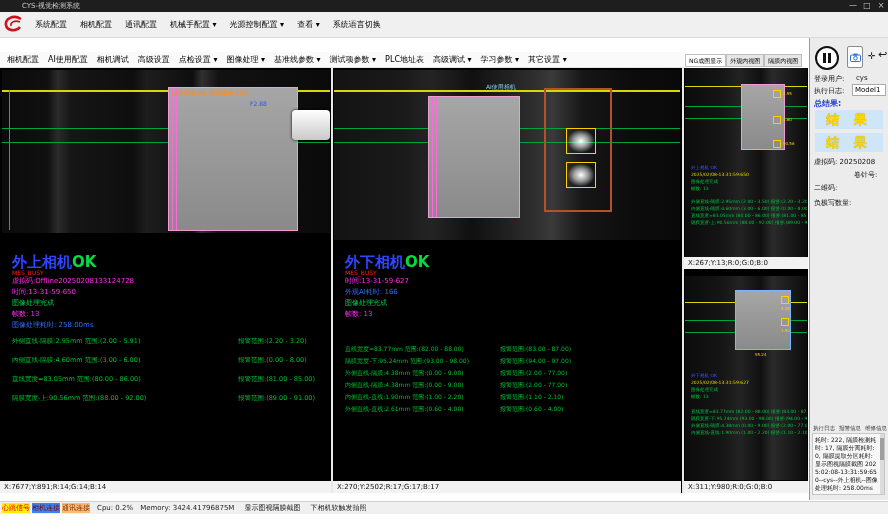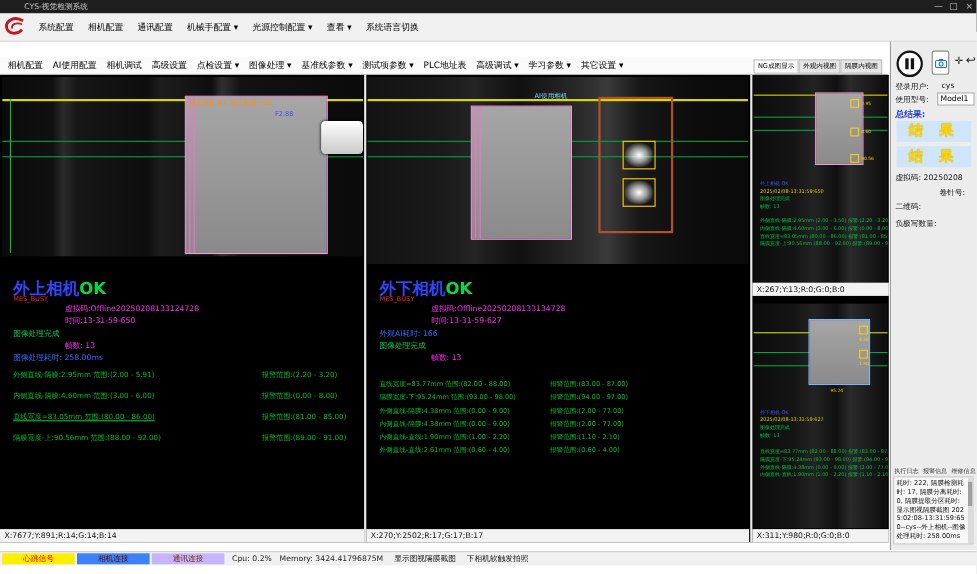--- a/index.html
+++ b/index.html
@@ -39,21 +39,21 @@
   .ovr-cyan{color:#7fd4ff;font-size:6px;white-space:nowrap;}
   .orect{border:2px solid #b3522a;box-sizing:border-box;}
   .led{background:radial-gradient(ellipse at center,#ffffff 0%,rgba(255,255,255,.55) 40%,rgba(255,255,255,0) 75%);}
   .ybox{border:1px solid #ffd000;box-sizing:border-box;}
   
   .res{position:absolute;width:320px;}
   .res-title{font-size:15px;font-weight:bold;white-space:nowrap;}
   .t-blue{color:#2e46ff;} .t-ok{color:#00dd44;}
   .res-red{color:#ff2020;font-size:6px;margin-top:-3px;}
   .res-line{font-size:7px;line-height:11px;white-space:nowrap;}
-  .c-mag{color:#ff2ef0;margin-left:47px;} .c-grn{color:#00d050;} .c-blu{color:#2f6dff;}
+  .c-mag{color:#ff2ef0;} .c-grn{color:#00d050;} .c-blu{color:#2f6dff;}
   .meas{position:absolute;font-size:6.5px;color:#00bf30;}
   .meas .row{white-space:nowrap;}
   .meas .v{display:inline-block;}
   
   .coordbar{background:#f2f2f2;font-size:7px;line-height:12px;padding-left:4px;box-sizing:border-box;height:12px;color:#111;}
   
   .rtabs{left:685px;top:54px;width:123px;height:13px;display:flex;}
   .rtab{font-size:6px;line-height:12px;padding:0 3px;border:1px solid #bdbdbd;background:#e6e6e6;white-space:nowrap;}
   .rtab.active{background:#fff;}
   .mini-lines{position:absolute;font-size:4.5px;line-height:7px;white-space:nowrap;}
@@ -74,22 +74,22 @@
   .result-box{left:5px;width:68px;height:19px;background:#cfe6fa;color:#ffd800;font-size:13px;font-weight:bold;
               text-align:center;line-height:19px;letter-spacing:5px;text-shadow:0 0 1px #b89000;}
   .logtabs{left:3px;width:74px;display:flex;justify-content:space-between;font-size:5.5px;color:#333;}
   .logbody{left:2px;width:73px;height:62px;background:#f7f7f7;border:1px solid #c6c6c6;box-sizing:border-box;
            font-size:6px;line-height:8px;padding:2px 6px 2px 2px;color:#111;overflow:hidden;word-break:break-all;}
   .scrollbar{right:0;top:0;width:4px;height:100%;background:#dcdcdc;}
   .thumb{left:0;top:4px;width:4px;height:22px;background:#9f9f9f;}
   
   .statusbar{left:0;top:501px;width:888px;height:13px;background:#f0f0f0;border-top:1px solid #cfcfcf;box-sizing:border-box;
              display:flex;align-items:center;font-size:7px;}
-  .badge{padding:0 19px;height:10px;line-height:10px;margin-left:2px;font-size:7px;}
-  .b1{background:#ffee00;color:#e00000;} .b2{background:#3b82f6;color:#6e0000;} .b3{background:#c4b5fd;color:#7a2a00;text-align:center;}
+  .badge{padding:0 0;height:10px;line-height:10px;margin-left:2px;font-size:7px;}
+  .b1{background:#ffee00;color:#e00000;} .b2{background:#3b82f6;color:#6e0000;} .b3{background:#fdba74;color:#7a2a00;text-align:center;}
   .sb-text{margin-left:7px;white-space:nowrap;color:#222;}
   .sb-btn{margin-left:10px;white-space:nowrap;color:#111;cursor:default;}
 </style>
 </head>
 <body>
 
 <div class="app">
 
   <div class="abs titlebar">
     <span>CYS-视觉检测系统</span>
@@ -152,21 +152,21 @@
     <div class="res-line c-mag">虚拟码:Offline20250208133124728</div>
     <div class="res-line c-mag">时间:13-31-59-650</div>
     <div class="res-line c-grn">图像处理完成</div>
     <div class="res-line c-mag">帧数: 13</div>
     <div class="res-line c-blu">图像处理耗时: 258.00ms</div>
   </div>
 
   <div class="meas" style="left:12px;top:337px;width:320px;">
     <div class="row" style="height:19px;"><span class="v" style="width:226px;">外侧直线-隔膜:2.95mm 范围:(2.00 - 5.91)</span><span>报警范围:(2.20 - 3.20)</span></div>
     <div class="row" style="height:19px;"><span class="v" style="width:226px;">内侧直线-隔膜:4.60mm 范围:(3.00 - 6.00)</span><span>报警范围:(0.00 - 8.00)</span></div>
-    <div class="row" style="height:19px;"><span class="v" style="width:226px;text-decoration:underline;">直线宽度=83.05mm 范围:(80.00 - 86.00)</span><span>报警范围:(81.00 - 85.00)</span></div>
+    <div class="row" style="height:19px;"><span class="v" style="width:226px;">直线宽度=83.05mm 范围:(80.00 - 86.00)</span><span>报警范围:(81.00 - 85.00)</span></div>
     <div class="row" style="height:19px;"><span class="v" style="width:226px;">隔膜宽度-上:90.56mm 范围:(88.00 - 92.00)</span><span>报警范围:(89.00 - 91.00)</span></div>
   </div>
 
   <div class="abs coordbar" style="left:0;top:481px;width:331px;">
     <span>X:7677;Y:891;R:14;G:14;B:14</span>
   </div>
 
   <div class="abs vdiv" style="left:331px;"></div>
 
   <div class="abs img img-m">
@@ -183,21 +183,20 @@
     <div class="abs led" style="left:234px;top:60px;width:26px;height:22px;"></div>
     <div class="abs ybox" style="left:232px;top:92px;width:30px;height:26px;"></div>
     <div class="abs led" style="left:234px;top:94px;width:26px;height:22px;"></div>
   </div>
 
   <div class="res" style="left:345px;top:253px;">
     <div class="res-title">
       <span class="t-blue">外下相机</span><span class="t-ok">OK</span>
     </div>
     <div class="res-red">MES_BUSY</div>
-    <div class="res-line c-mag">虚拟码:Offline20250208133134728</div>
     <div class="res-line c-mag">时间:13-31-59-627</div>
     <div class="res-line c-blu">外观AI耗时: 166</div>
     <div class="res-line c-grn">图像处理完成</div>
     <div class="res-line c-mag">帧数: 13</div>
   </div>
 
   <div class="meas" style="left:345px;top:345px;width:330px;font-size:6px;">
     <div class="row" style="height:12px;"><span class="v" style="width:155px;">直线宽度=83.77mm 范围:(82.00 - 88.00)</span><span>报警范围:(83.00 - 87.00)</span></div>
     <div class="row" style="height:12px;"><span class="v" style="width:155px;">隔膜宽度-下:95.24mm 范围:(93.00 - 98.00)</span><span>报警范围:(94.00 - 97.00)</span></div>
     <div class="row" style="height:12px;"><span class="v" style="width:155px;">外侧直线-隔膜:4.38mm 范围:(0.00 - 9.00)</span><span>报警范围:(2.00 - 77.00)</span></div>
@@ -279,21 +278,21 @@
         <rect x="0.5" y="2" width="10" height="6.5" rx="1" fill="none" stroke="#2a6fd6"></rect>
         <rect x="3.5" y="0.5" width="4" height="2" fill="#2a6fd6"></rect>
         <circle cx="5.5" cy="5.2" r="1.8" fill="none" stroke="#2a6fd6"></circle>
       </svg>
     </div>
     <span class="abs picon" style="left:58px;top:13px;">✛</span>
     <span class="abs picon" style="left:68px;top:12px;font-size:11px;">↩</span>
 
     <span class="abs plabel" style="left:4px;top:36px;">登录用户:</span>
     <span class="abs pvalue" style="left:46px;top:36px;">cys</span>
-    <span class="abs plabel" style="left:4px;top:48px;">使用型号:</span>
+    <span class="abs plabel" style="left:4px;top:48px;">执行日志:</span>
     <span class="abs pfield" style="left:42px;top:46px;width:34px;">Model1</span>
     <span class="abs total-label" style="left:4px;top:60px;">总结果:</span>
     <div class="abs result-box" style="top:72px;">结 果</div>
     <div class="abs result-box" style="top:95px;">结 果</div>
     <span class="abs plabel" style="left:4px;top:119px;">虚拟码: 20250208</span>
     <span class="abs plabel" style="left:0;top:132px;margin-left:44px;">卷针号:</span>
     <span class="abs plabel" style="left:4px;top:145px;">二维码:</span>
     <span class="abs plabel" style="left:4px;top:160px;">负极写数量:</span>
 
     <div class="abs logtabs" style="top:387px;">

